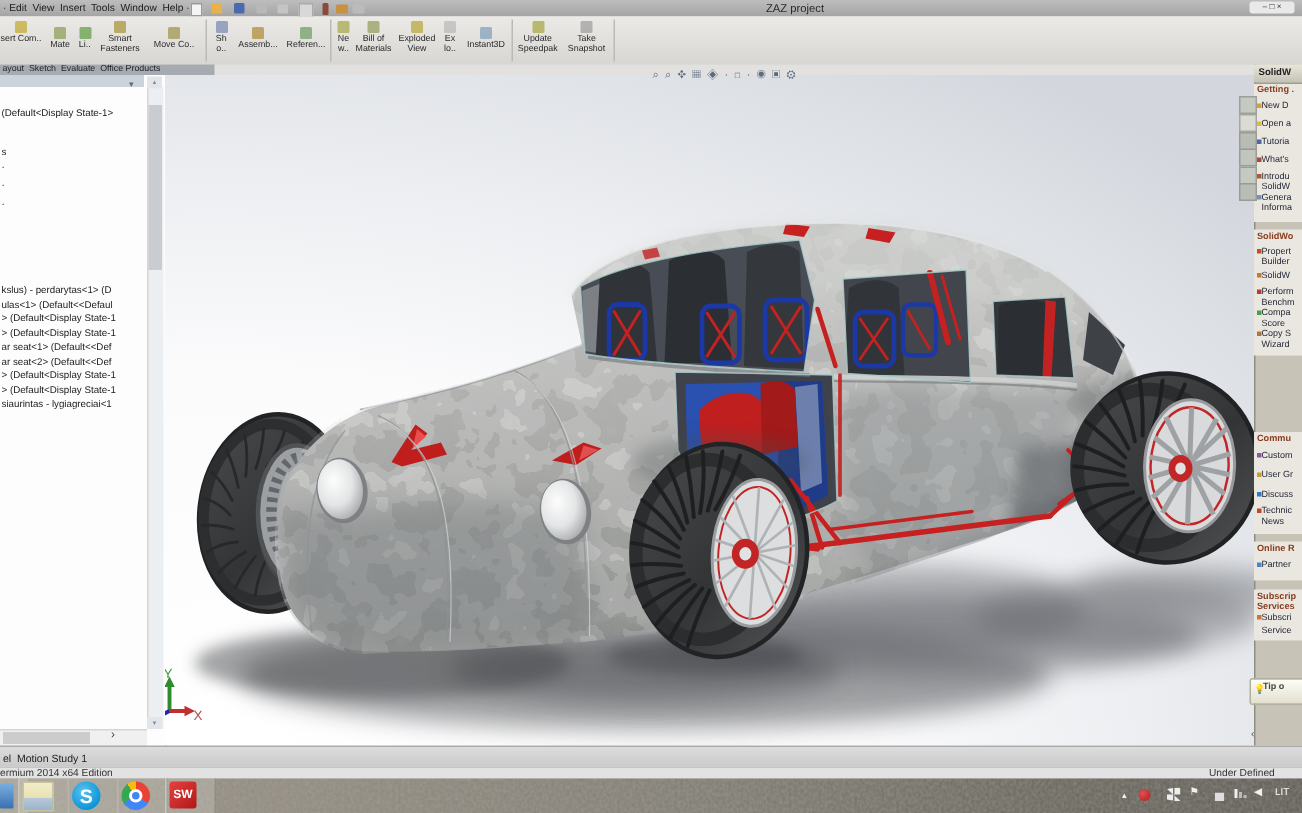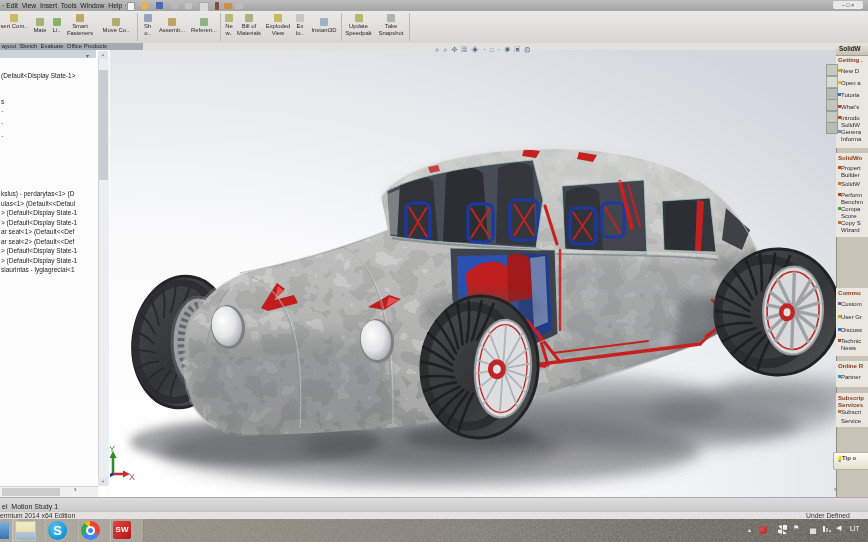--- a/index.html
+++ b/index.html
@@ -46,20 +46,21 @@
   .ttile{position:absolute;top:519px;width:32px;height:23px;background:rgba(228,226,220,.25);
     border-left:1px solid rgba(255,255,255,.2);border-right:1px solid rgba(40,40,40,.2);}
   .tray{position:absolute;font-size:7px;color:#f0f0f0;}
 </style>
 </head>
 <body>
 <div id="app">
 
   <div class="abs" id="menubar"></div>
   <div class="abs" id="menutext">·&nbsp;Edit&nbsp; View&nbsp; Insert&nbsp; Tools&nbsp; Window&nbsp; Help&nbsp;·</div>
+  <div class="abs" id="ztitle">ZAZ project</div>
   <div class="abs" id="qat" style="left:127px;top:1px;width:110px;height:9px;">
     <span style="position:absolute;left:0px;top:1px;width:6px;height:7px;background:#f4f4f4;border:1px solid #999;"></span>
     <span style="position:absolute;left:14px;top:1px;width:7px;height:7px;background:#e8b24a;border-radius:1px;"></span>
     <span style="position:absolute;left:29px;top:1px;width:7px;height:7px;background:#4a6ab0;border-radius:1px;"></span>
     <span style="position:absolute;left:44px;top:2px;width:7px;height:6px;background:#b8b8b8;border-radius:1px;"></span>
     <span style="position:absolute;left:58px;top:2px;width:7px;height:6px;background:#c4c4c4;border-radius:1px;"></span>
     <span style="position:absolute;left:72px;top:1px;width:8px;height:8px;background:#d8d8d8;border:1px solid #aaa;"></span>
     <span style="position:absolute;left:88px;top:1px;width:4px;height:8px;background:#8a4a3a;border-radius:1px;"></span>
     <span style="position:absolute;left:97px;top:2px;width:8px;height:6px;background:#c89040;border-radius:1px;"></span>
     <span style="position:absolute;left:108px;top:2px;width:8px;height:6px;background:#bbb;border-radius:1px;"></span>

